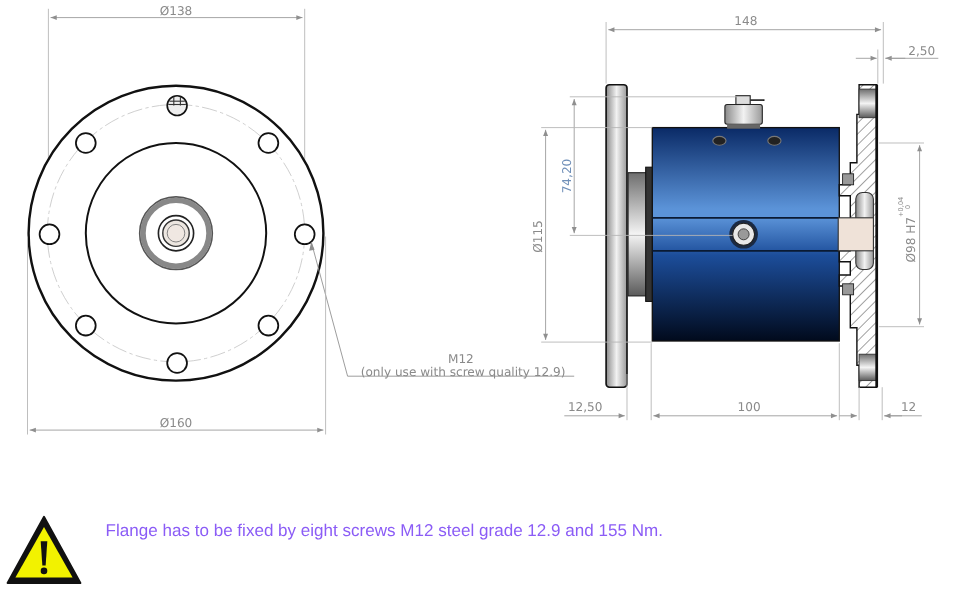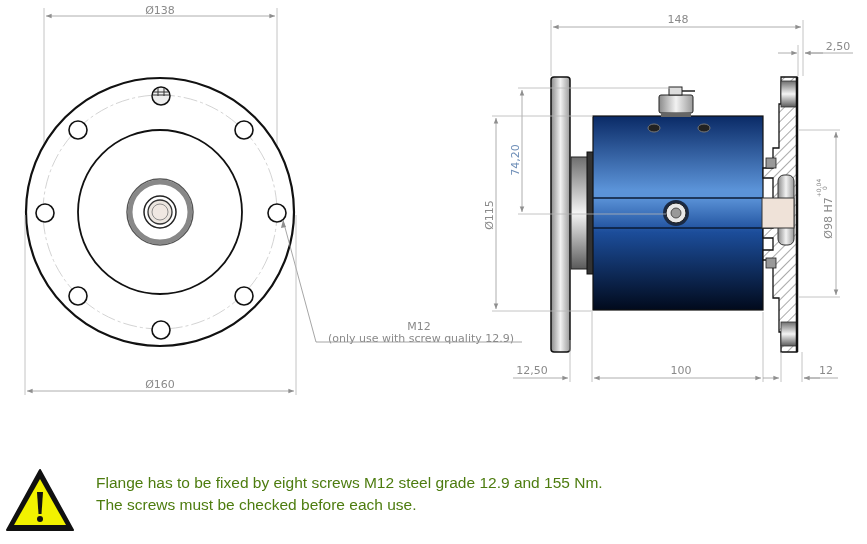--- a/index.html
+++ b/index.html
@@ -1,19 +1,19 @@
 <!DOCTYPE html>
 <html><head>
 <meta charset="utf-8">
 <style>
   html, body { margin:0; padding:0; background:#ffffff; }
   body { width:867px; height:544px; position:relative; overflow:hidden; font-family:"DejaVu Sans", sans-serif; }
   #drawing { position:absolute; left:0; top:0; }
   .dim { font-family:"DejaVu Sans", sans-serif; font-size:11px; fill:#8a8a8a; }
-  .note { position:absolute; left:96px; top:472px; font-family:"Liberation Sans", sans-serif; font-size:15.5px; color:#4d7c0f; line-height:22px; }
+  .note { position:absolute; left:96px; top:472px; font-family:"Liberation Sans", sans-serif; font-size:15.5px; color:#8b5cf6; line-height:22px; }
   .note div { white-space:nowrap; }
   #warning { position:absolute; left:5px; top:468px; width:70px; height:64px; }
 </style>
 </head>
 <body>
 
 <svg id="drawing" width="867" height="544" viewBox="0 0 867 544" xmlns="http://www.w3.org/2000/svg">
   <defs>
     <marker id="arr" viewBox="0 0 10 10" refX="10" refY="5" markerWidth="9" markerHeight="7" orient="auto-start-reverse">
       <path d="M0,1 L10,5 L0,9 z" fill="#8f8f8f"></path>
@@ -172,14 +172,13 @@
 
 <svg id="warning" viewBox="0 0 70 64" xmlns="http://www.w3.org/2000/svg">
   <path d="M35,2 L68,62 L2,62 Z" fill="#111" stroke="#111" stroke-width="2" stroke-linejoin="round"></path>
   <path d="M35,11 L61,57 L9,57 Z" fill="#f2f200"></path>
   <path d="M32,24 L38,24 L36.5,46 L33.5,46 Z" fill="#111"></path>
   <circle cx="35" cy="51" r="3" fill="#111"></circle>
 </svg>
 
 <div class="note">
   <div>Flange has to be fixed by eight screws M12 steel grade 12.9 and 155 Nm.</div>
-  <div>The screws must be checked before each use.</div>
 </div>
 
 </body></html>

